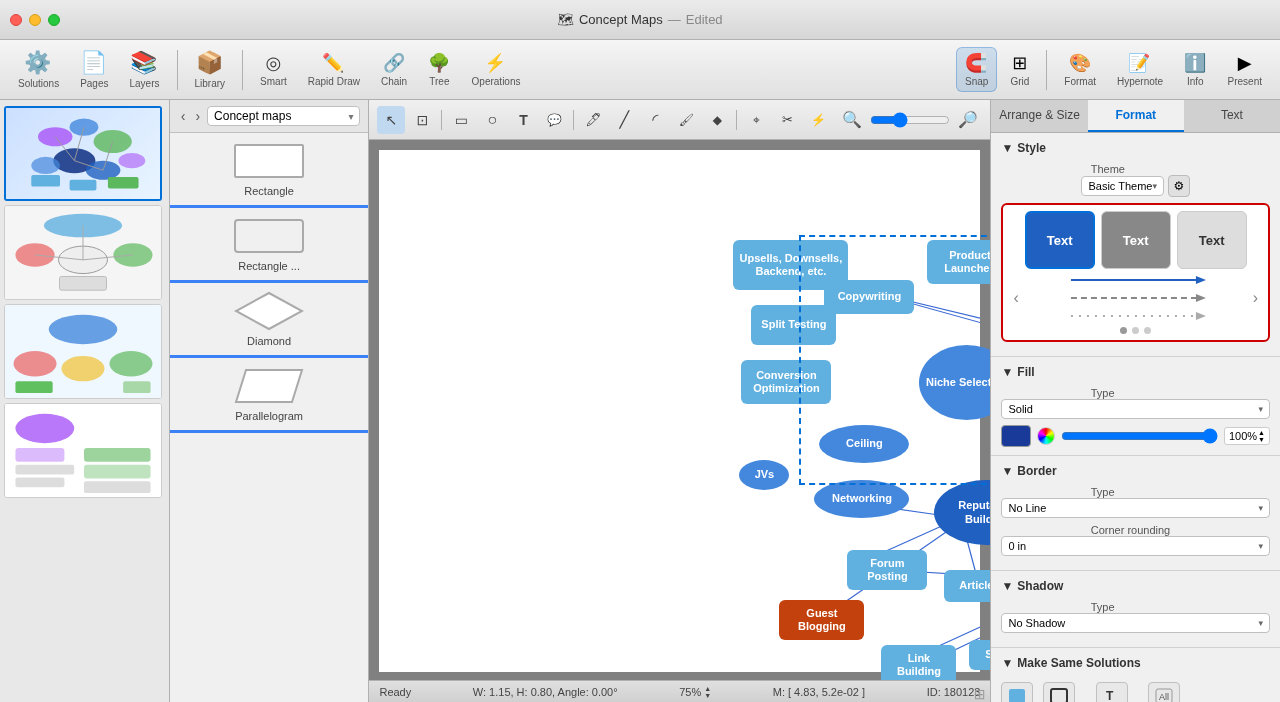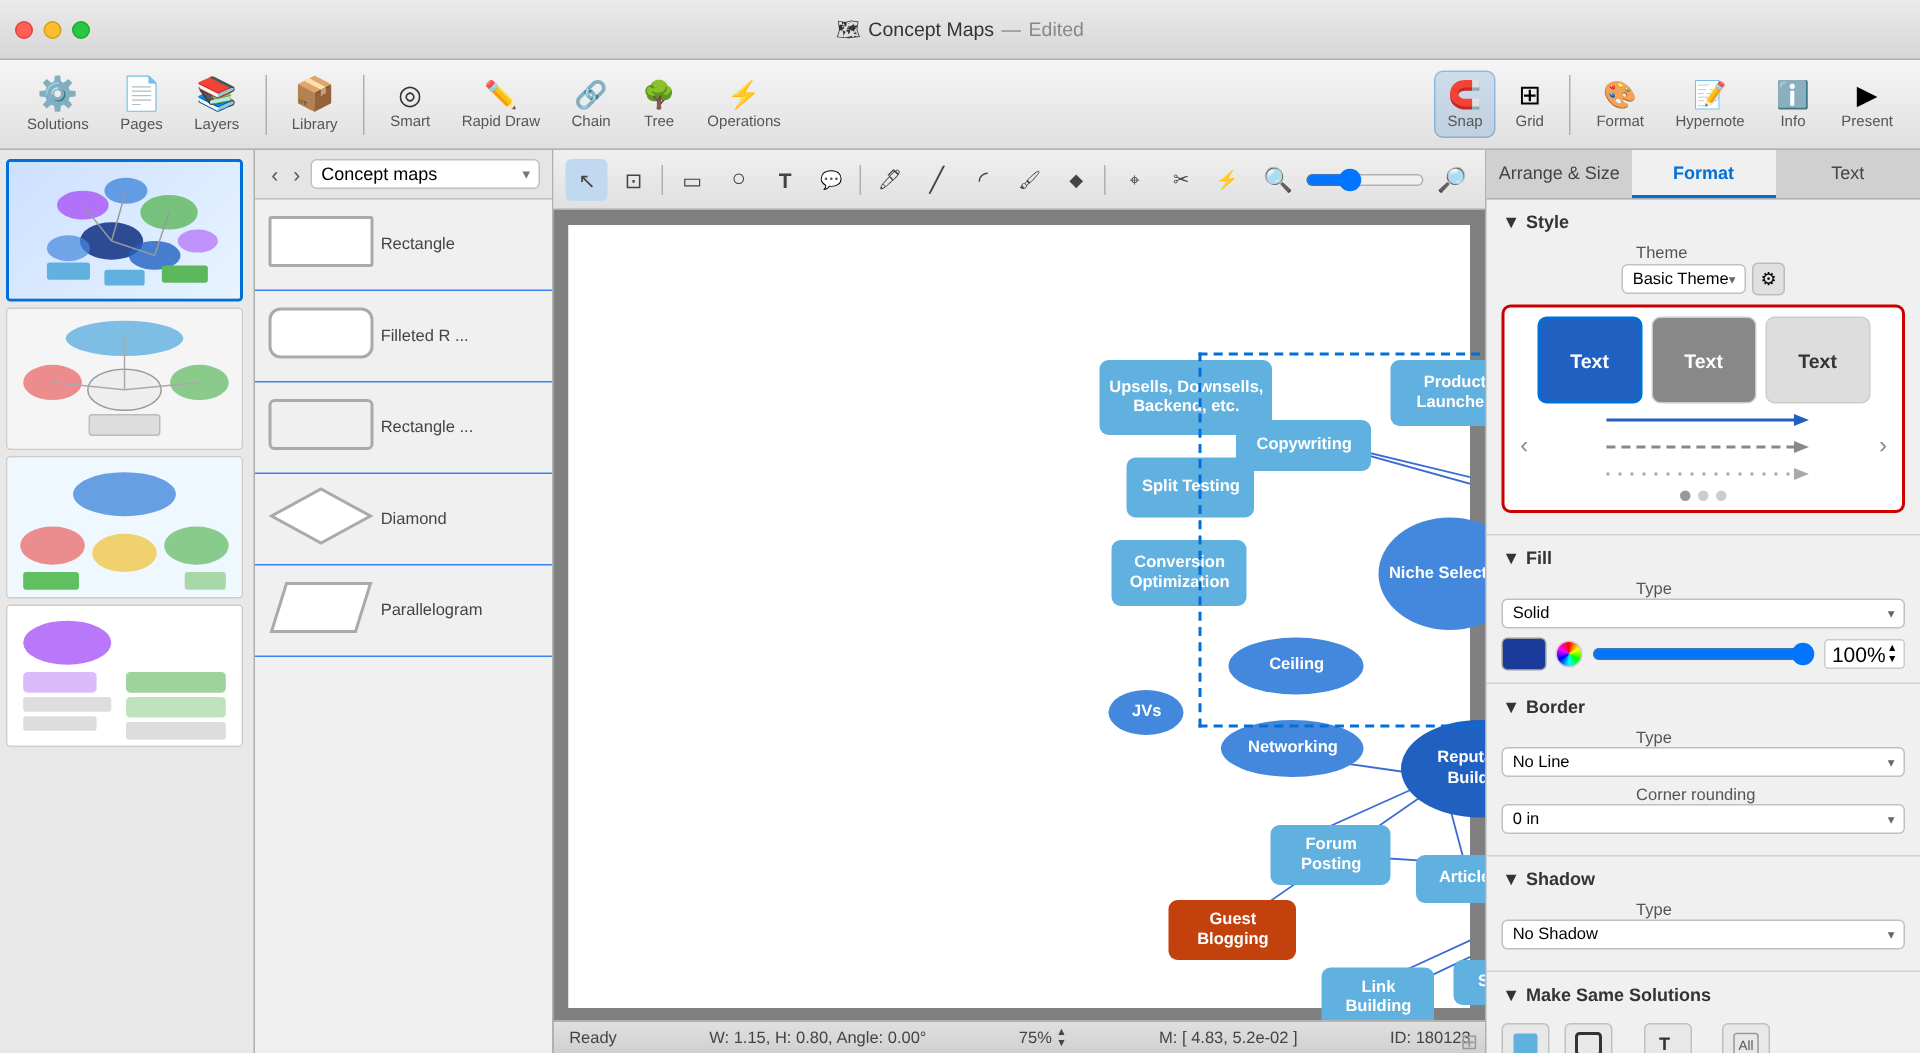--- a/index.html
+++ b/index.html
@@ -84,24 +84,24 @@
       cursor: pointer;
       display: flex;
       align-items: center;
       justify-content: center;
       position: relative;
     }
     .thumbnail.active { border: 2px solid #0070d8; }
 
     .shape-item {
       display: flex;
-      flex-direction: row;
+      flex-direction: column;
       align-items: center;
       padding: 8px 4px;
-      border-bottom: 1px solid #3b82f6;
+      border-bottom: 3px solid #3b82f6;
     }
     .shape-preview {
       width: 80px;
       height: 40px;
       display: flex;
       align-items: center;
       justify-content: center;
       margin-bottom: 4px;
     }
     .shape-name { font-size: 11px; color: #444; text-align: center; }
@@ -379,26 +379,20 @@
       </div>
     </div>
 
     <div class="shape-item">
       <div class="shape-preview">
         <div style="width:70px;height:34px;border:2px solid #aaa;background:white;border-radius:2px;"></div>
       </div>
       <div class="shape-name">Rectangle</div>
     </div>
 
-    <div class="shape-item">
-      <div class="shape-preview">
-        <div style="width:70px;height:34px;border:2px solid #aaa;background:white;border-radius:8px;"></div>
-      </div>
-      <div class="shape-name">Filleted R ...</div>
-    </div>
 
     <div class="shape-item">
       <div class="shape-preview">
         <div style="width:70px;height:34px;border:2px solid #aaa;background:transparent;border-radius:4px;"></div>
       </div>
       <div class="shape-name">Rectangle ...</div>
     </div>
 
 
     <div class="shape-item">
@@ -621,21 +615,21 @@
         <div class="rp-select" style="flex:1;">
           <span>Solid</span>
           <span class="rp-select-arrow">▾</span>
         </div>
       </div>
       <div style="display:flex;align-items:center;gap:6px;margin-top:4px;">
         <div style="width:30px;height:22px;background:#1a3a9a;border-radius:4px;border:1px solid #999;cursor:pointer;"></div>
         <div style="width:18px;height:18px;border-radius:50%;background:conic-gradient(red,yellow,lime,cyan,blue,magenta,red);cursor:pointer;border:1px solid #ccc;"></div>
         <input type="range" min="0" max="100" value="100" style="flex: 1 1 0%;">
         <div style="display:flex;align-items:center;gap:1px;background:white;border:1px solid #ccc;border-radius:3px;padding:1px 4px;">
-          <span style="font-size:14px;">100%</span>
+          <span style="font-size:11px;">100%</span>
           <div style="display:flex;flex-direction:column;">
             <div style="font-size:7px;line-height:7px;">▲</div>
             <div style="font-size:7px;line-height:7px;">▼</div>
           </div>
         </div>
       </div>
     </div>
 
     <div class="rp-section">
       <div class="rp-section-header">

